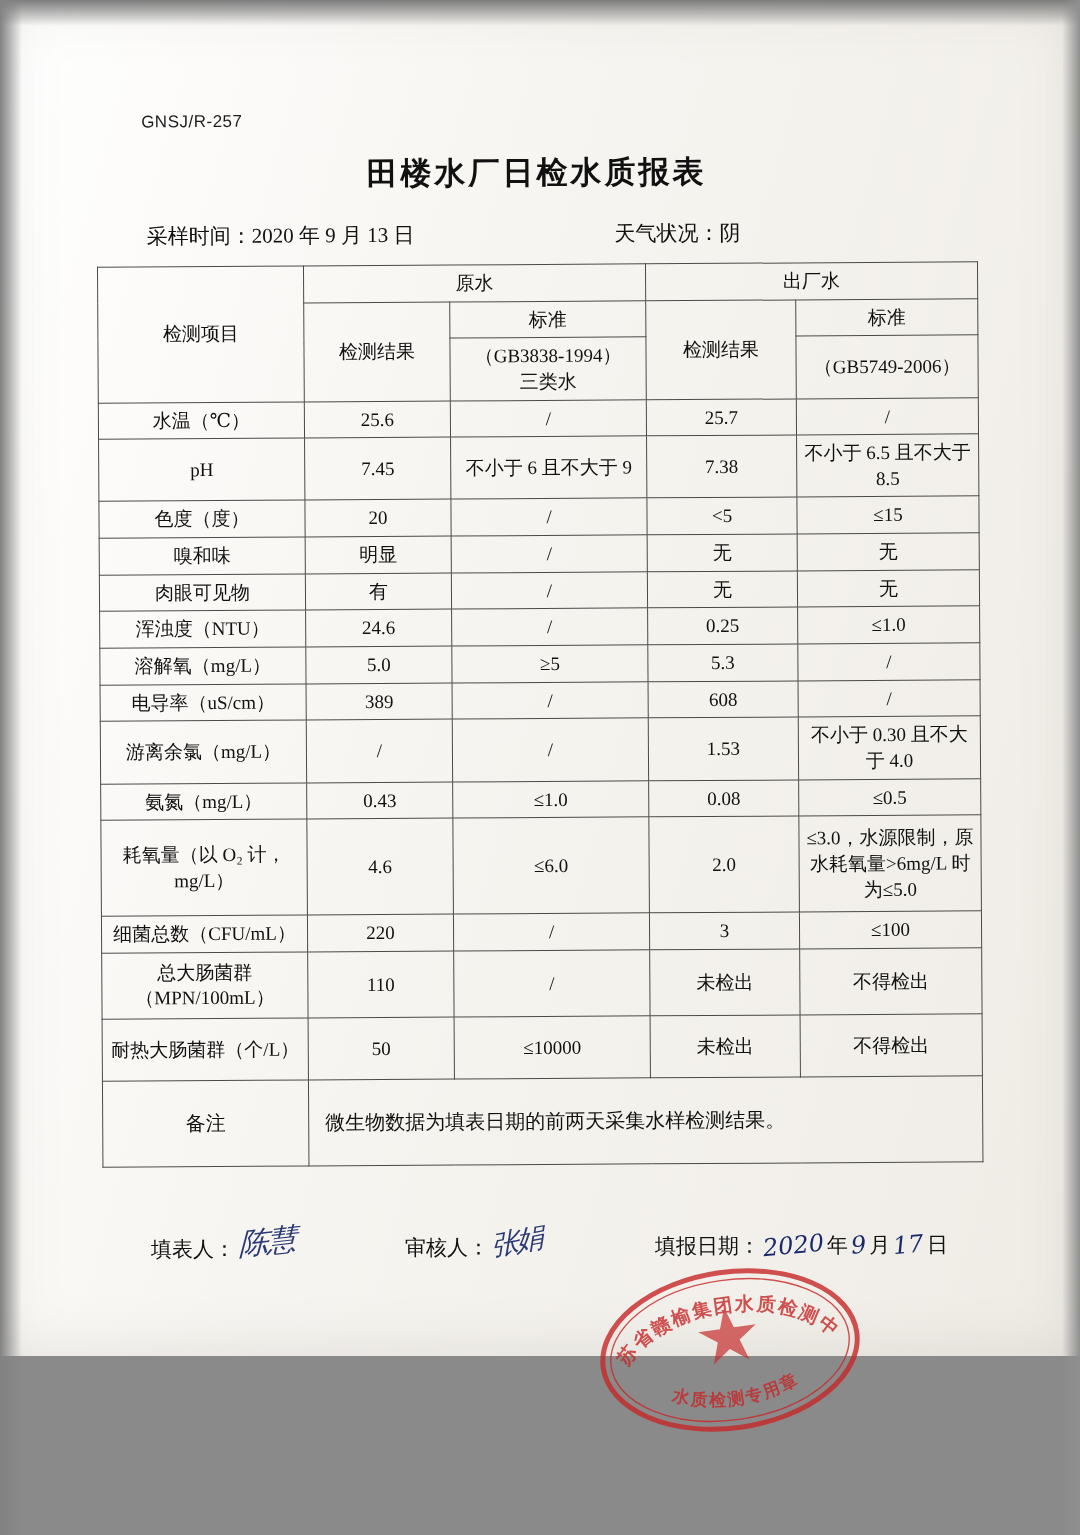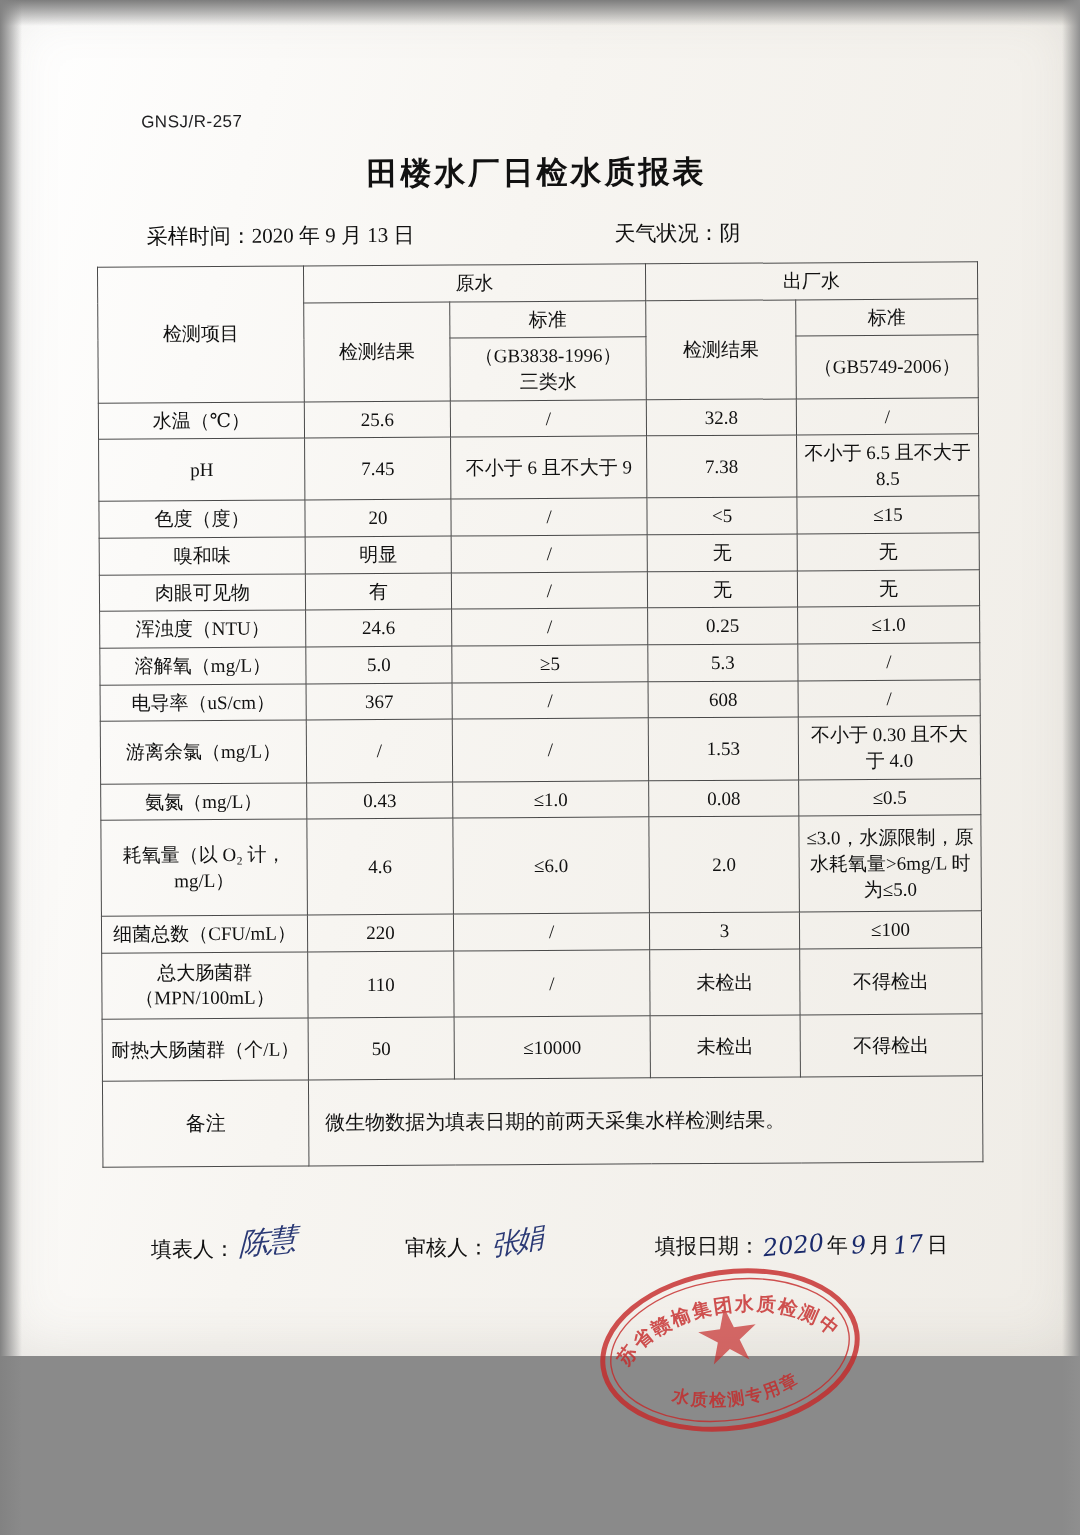--- a/index.html
+++ b/index.html
@@ -213,32 +213,32 @@
           <td colspan="2" class="hdr-group">出厂水</td>
         </tr>
         <tr>
           <td rowspan="2" class="std-head">检测结果</td>
           <td class="std-head">标准</td>
           <td rowspan="2" class="std-head">检测结果</td>
           <td class="std-head">标准</td>
         </tr>
         <tr>
           <td>
-            <div class="val">（GB3838-1996）</div>
+            <div class="val">（GB3838-1994）</div>
             <div class="val">三类水</div>
           </td>
           <td class="val">（GB5749-2006）</td>
         </tr>
       </thead>
       <tbody>
         <tr>
           <td class="item">水温（℃）</td>
           <td class="val">25.6</td>
           <td class="val">/</td>
-          <td class="val">32.8</td>
+          <td class="val">25.7</td>
           <td class="val">/</td>
         </tr>
         <tr>
           <td class="item">pH</td>
           <td class="val">7.45</td>
           <td class="val">不小于 6 且不大于 9</td>
           <td class="val">7.38</td>
           <td class="val">不小于 6.5 且不大于 8.5</td>
         </tr>
         <tr>
@@ -271,21 +271,21 @@
         </tr>
         <tr>
           <td class="item">溶解氧（mg/L）</td>
           <td class="val">5.0</td>
           <td class="val">≥5</td>
           <td class="val">5.3</td>
           <td class="val">/</td>
         </tr>
         <tr>
           <td class="item">电导率（uS/cm）</td>
-          <td class="val">367</td>
+          <td class="val">389</td>
           <td class="val">/</td>
           <td class="val">608</td>
           <td class="val">/</td>
         </tr>
         <tr>
           <td class="item">游离余氯（mg/L）</td>
           <td class="val">/</td>
           <td class="val">/</td>
           <td class="val">1.53</td>
           <td class="val">不小于 0.30 且不大于 4.0</td>

